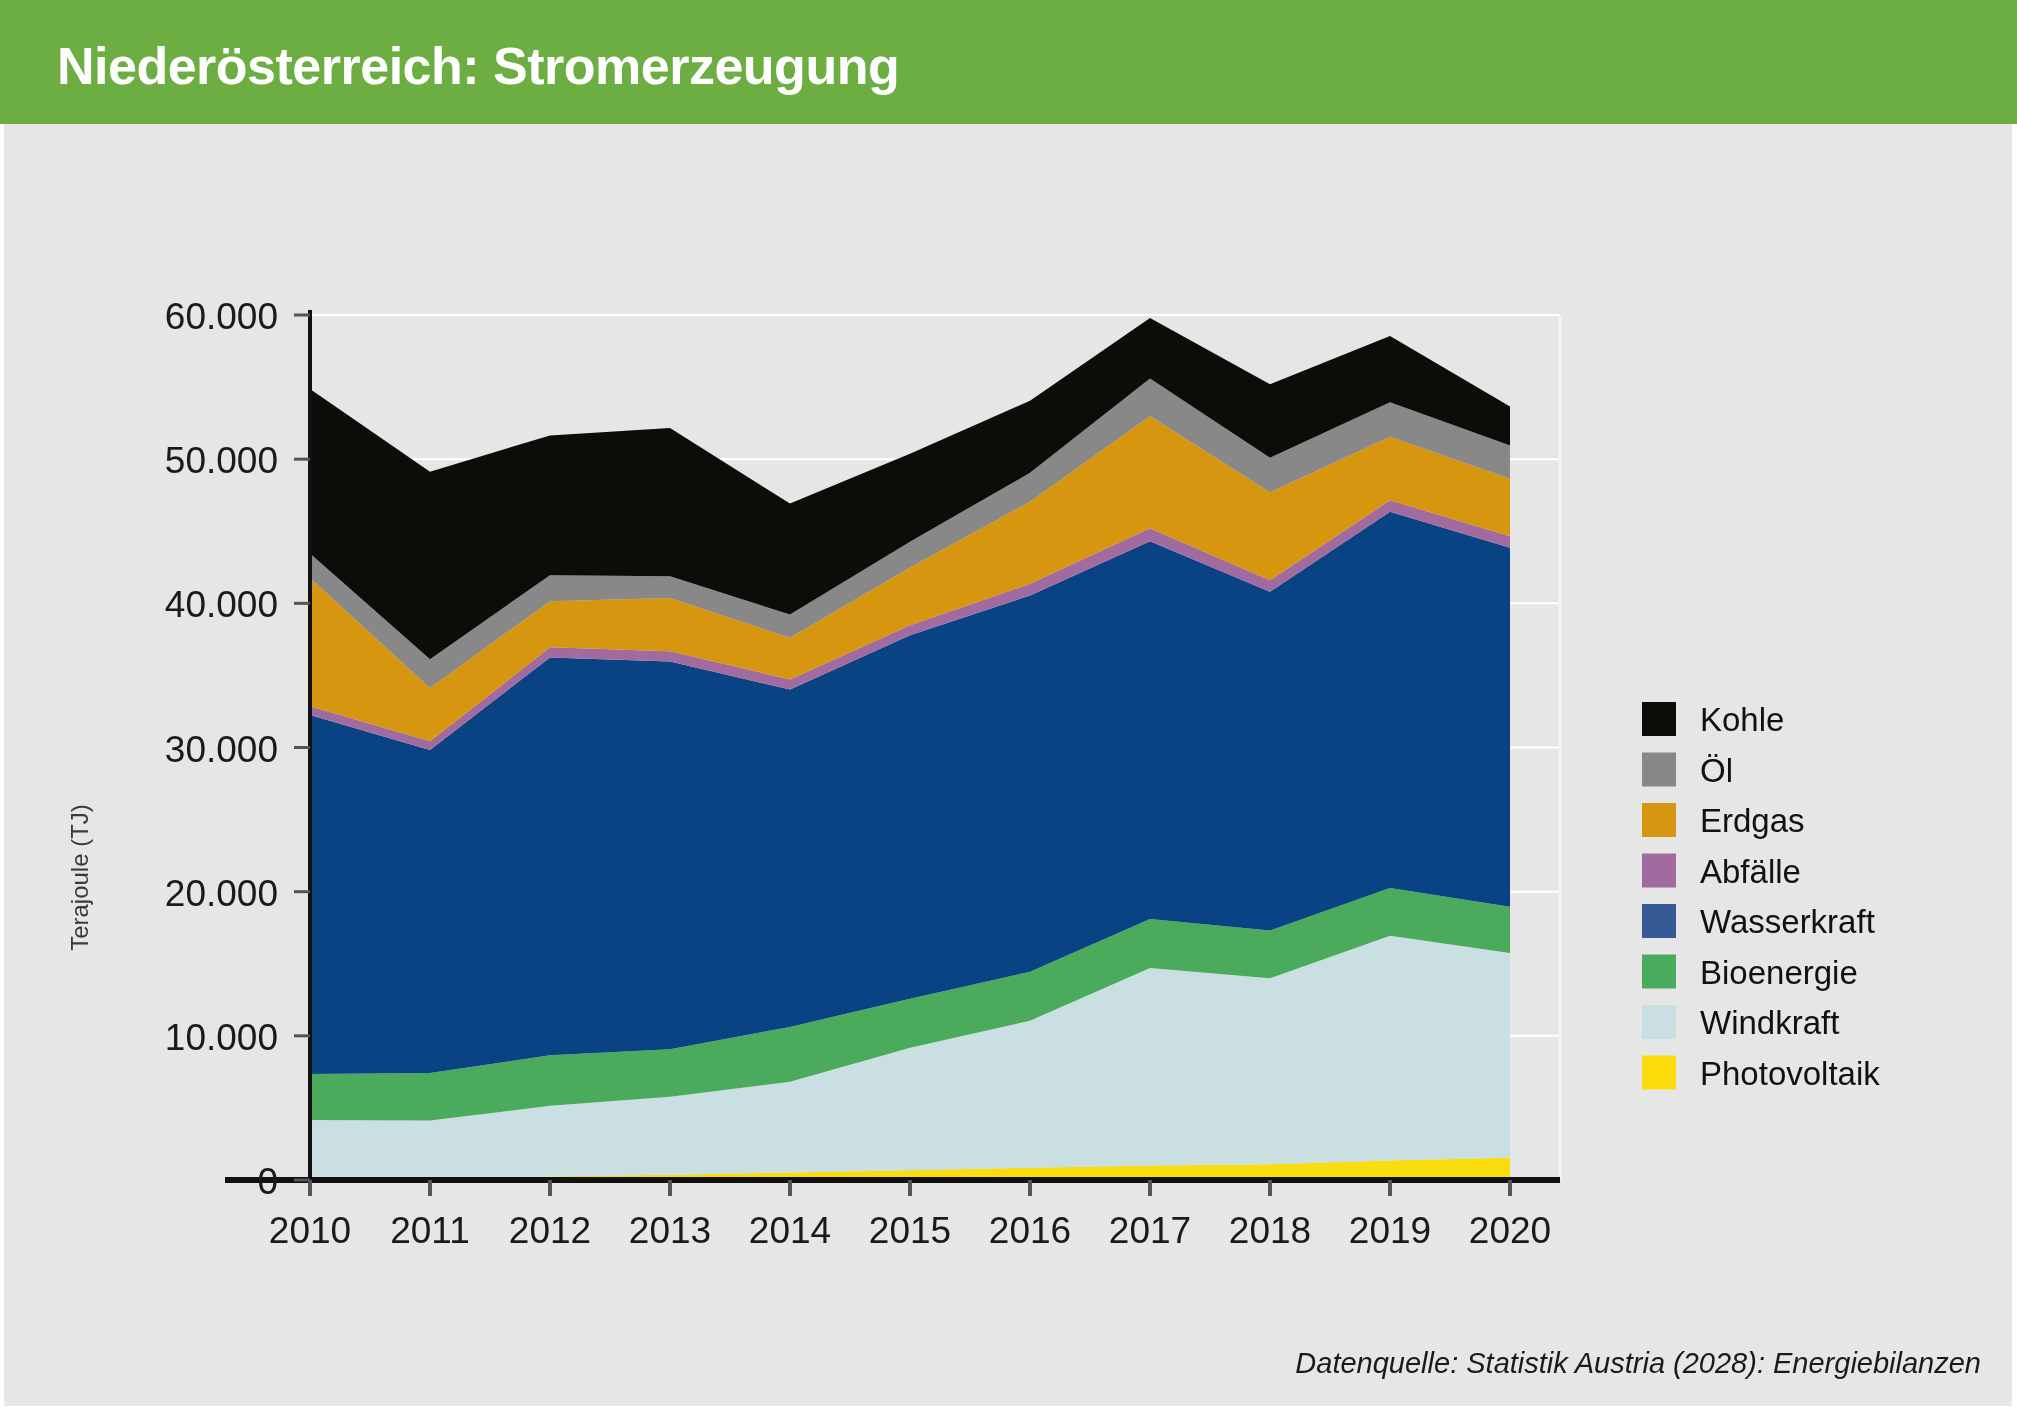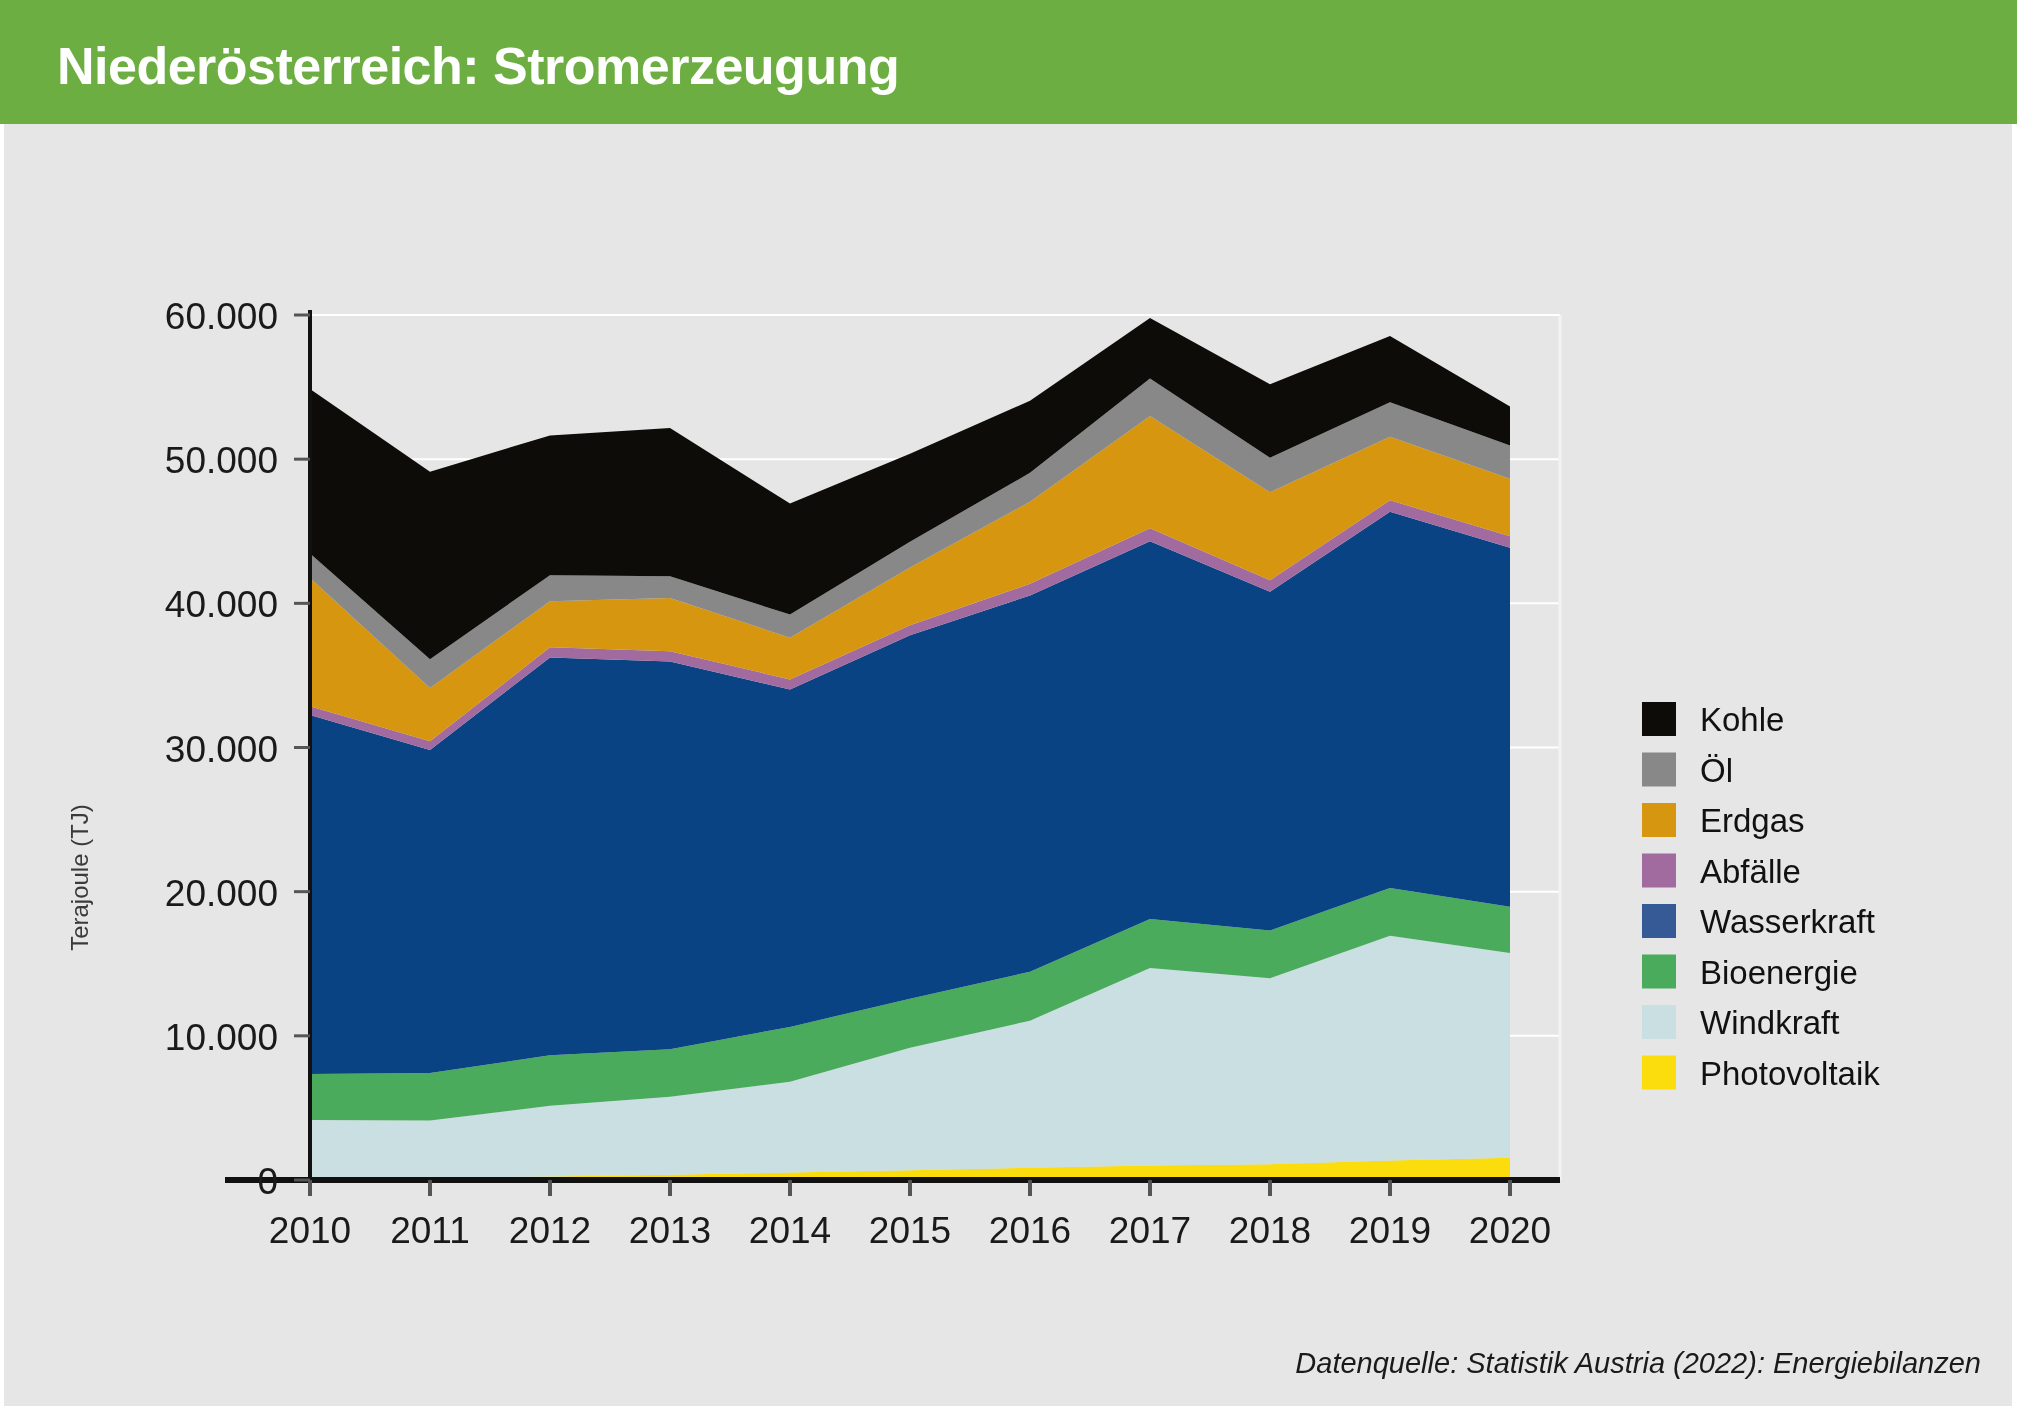--- a/index.html
+++ b/index.html
@@ -183,15 +183,15 @@
         <text x="1700" y="809" class="legend-label">Wasserkraft</text>
         <rect x="1642" y="830.5" width="34" height="34" fill="#4aab5c"></rect>
         <text x="1700" y="859.5" class="legend-label">Bioenergie</text>
         <rect x="1642" y="881" width="34" height="34" fill="#cadfe2"></rect>
         <text x="1700" y="910" class="legend-label">Windkraft</text>
         <rect x="1642" y="931.5" width="34" height="34" fill="#fbdc0d"></rect>
         <text x="1700" y="960.5" class="legend-label">Photovoltaik</text>
       </g>
   </svg>
 
-  <div id="source-note">Datenquelle: Statistik Austria (2022): Energiebilanzen</div>
+  <div id="source-note">Datenquelle: Statistik Austria (2028): Energiebilanzen</div>
 
 </div>
 
 </body></html>

